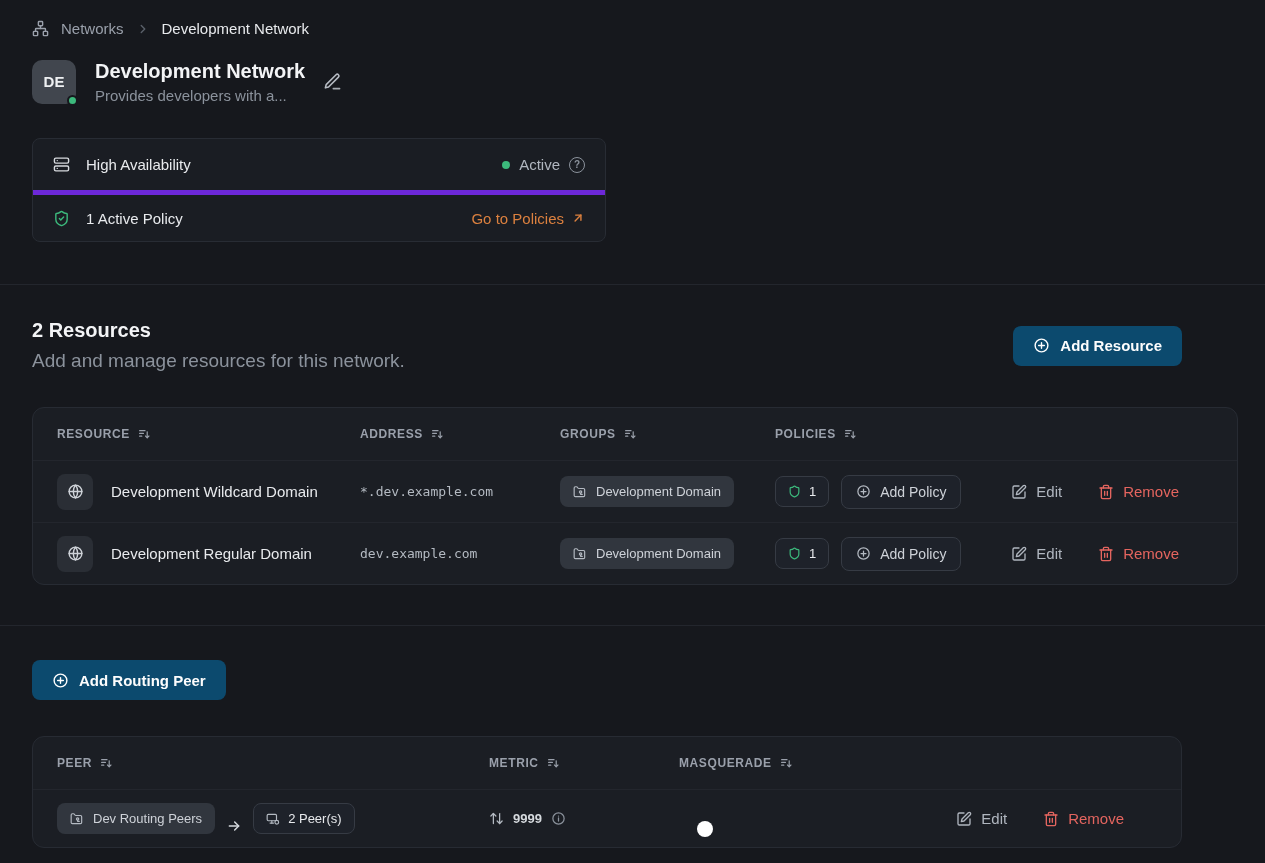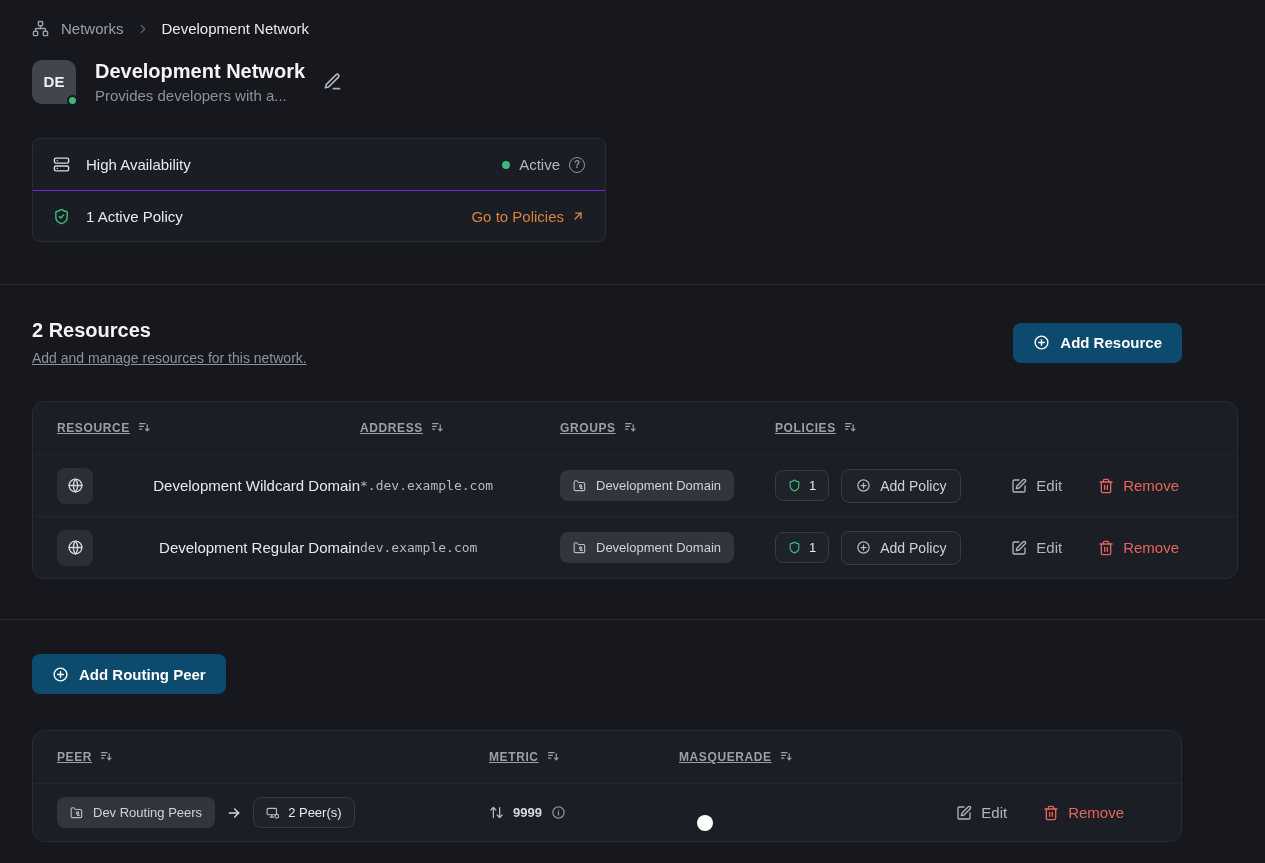--- a/index.html
+++ b/index.html
@@ -26,55 +26,55 @@
                 border-radius:50%; background:#3cb97c; border:2px solid #16181d; }
   .title-block { margin-left:19px; }
   .net-title { font-size:20px; font-weight:700; color:#f3f4f6; line-height:1.2; }
   .net-subtitle { font-size:15px; color:#8b929c; margin-top:4px; }
   .edit-pen { margin-left:18px; cursor:pointer; }
 
   
   .status-card { margin:34px 0 0 32px; width:574px; background:#1a1d23;
                  border:1px solid #282c34; border-radius:8px; }
   .status-row { height:51px; display:flex; align-items:center; padding:0 20px; }
-  .status-row + .status-row { border-top:1px solid #6d28d9;text-align:center; }
+  .status-row + .status-row { border-top:5px solid #6d28d9;text-align:center; }
   .status-label { font-size:15px; font-weight:500; color:#e8eaed; margin-left:16px; }
   .status-right { margin-left:auto; display:flex; align-items:center; gap:9px; }
   .green-dot { width:8px; height:8px; border-radius:50%; background:#3cb97c; }
   .status-value { font-size:15px; color:#b0b6bf; }
   .policies-link { margin-left:auto; display:flex; align-items:center; gap:7px;
                    color:#dd813f; font-size:15px; font-weight:500; cursor:pointer; }
 
   
   .divider { border-top:1px solid #23262d; margin-top:42px; }
   .divider2 { border-top:1px solid #23262d; margin-top:40px; }
   .section { padding-top:34px; }
   .section-head { display:flex; align-items:center; justify-content:space-between;
                   margin:0 83px 0 32px; }
   .section-title { font-size:20px; font-weight:700; color:#f3f4f6; }
-  .section-sub { font-size:14px; color:#8b929c; margin-top:8px;text-decoration:underline; }
+  .section-sub { font-size:19px; color:#8b929c; margin-top:8px; }
   .add-btn { display:flex; align-items:center; gap:10px; height:40px; padding:0 20px;
              background:#0c4a6e; border:none; border-radius:8px; color:#fdfdfd;
              font-size:15px; font-weight:600; font-family:inherit; cursor:pointer; }
 
   
   .table { margin:35px 0 0 32px; background:#1b1e24; border:1px solid #272b33;
            border-radius:12px; overflow:hidden; }
   .res-table { width:1206px; }
   .peer-table { width:1150px; margin-top:36px; }
   .thead { display:grid; align-items:center; height:52px; padding:0 24px; }
   .res-grid { grid-template-columns:303px 200px 215px 1fr auto; }
   .peer-grid { grid-template-columns:432px 190px 1fr auto; }
-  .th { display:flex; align-items:flex-start; gap:8px; font-size:12px; font-weight:700;
-        letter-spacing:0.6px; color:#9aa0ab;text-decoration:underline; }
+  .th { display:flex; align-items:flex-end; gap:8px; font-size:12px; font-weight:700;
+        letter-spacing:0.6px; color:#9aa0ab; }
   .trow { display:grid; align-items:center; padding:0 24px; border-top:1px solid #23262d; }
   .res-row { height:62px; }
   .peer-row { height:58px; }
 
-  .res-cell-name { display:flex; align-items:center; gap:18px;justify-content:space-between; }
+  .res-cell-name { display:flex; align-items:center; gap:18px; }
   .icon-box { width:36px; height:36px; border-radius:8px; background:#2a2e35;
               display:flex; align-items:center; justify-content:center; }
   .res-name { font-size:15px; color:#e8eaed; }
   .res-address { font-size:13px; font-family:"DejaVu Sans Mono", monospace; color:#b4bac2; }
 
   .badge-filled { display:inline-flex; align-items:center; gap:9px; background:#31363e;
                   border-radius:8px; padding:8px 13px; font-size:13px; font-weight:500;
                   color:#ced2d8; cursor:pointer; }
   .pill { display:inline-flex; align-items:center; gap:8px; background:#1e222a;
           border:1px solid #363b44; border-radius:8px; padding:7px 12px;
@@ -85,21 +85,21 @@
   .policies-cell { display:flex; align-items:center; gap:12px; }
 
   .actions { display:flex; align-items:center; gap:36px; justify-self:end; }
   .res-actions { padding-right:34px; }
   .peer-actions { padding-right:33px; }
   .act-btn { display:flex; align-items:center; gap:9px; background:none; border:none;
              font-family:inherit; font-size:15px; cursor:pointer; }
   .act-edit { color:#b0b6bf; }
   .act-remove { color:#e4655f;align-items:flex-end; }
 
-  .peer-cell { display:flex; align-items:center; gap:11px; }
+  .peer-cell { display:flex; align-items:flex-end; gap:11px; }
   .metric-cell { display:flex; align-items:center; gap:9px; }
   .metric-value { font-size:13px; font-weight:600; color:#d6dade; }
 
   .toggle { position:relative; width:36px; height:20px; border-radius:999px;
             background:#3a3f47; cursor:pointer; }
   .toggle .knob { position:absolute; top:2px; left:2px; width:16px; height:16px;
                   border-radius:50%; background:#fff; }
   .toggle.on { background:#dd813f; }
   .toggle.on .knob { left:18px; }
 

